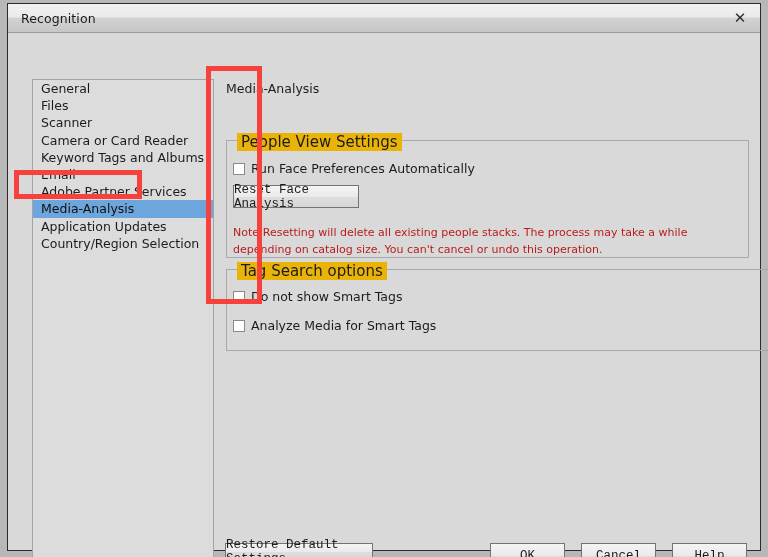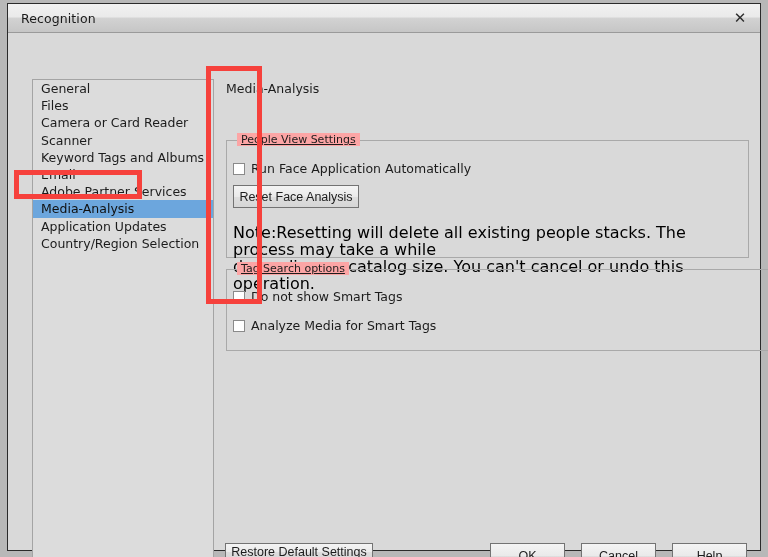--- a/index.html
+++ b/index.html
@@ -106,25 +106,24 @@
     position: absolute;
     border: 1px solid #a9a9a9;
     box-sizing: border-box;
     background: transparent;
   }
   .groupbox-legend {
     position: absolute;
     top: -8px;
     left: 10px;
     padding: 0 4px;
-    background: #fca5a5;
-    font-size: 11px;
+    background: #eab308;
+    font-size: 15px;
     color: #1c1c1c;
     white-space: nowrap;
-    text-decoration: underline;
   }
 
   #group-people {
     left: 218px;
     top: 73px;
     width: 523px;
     height: 118px;
   }
   #group-tags {
     left: 218px;
@@ -159,38 +158,37 @@
     position: absolute;
     background: linear-gradient(to bottom, #f4f4f4 0%, #eaeaea 50%, #dedede 51%, #d6d6d6 100%);
     border: 1px solid #737373;
     box-sizing: border-box;
     font-size: 12.5px;
     color: #1c1c1c;
     display: flex;
     align-items: center;
     justify-content: center;
     cursor: pointer;
-    font-family: Liberation Sans, sans-serif;
-    text-align: right;
+    font-family: Liberation Mono, monospace;
   }
 
   #btn-reset-face {
     left: 225px;
     top: 118px;
     width: 126px;
     height: 23px;
   }
 
   .note {
     position: absolute;
     left: 225px;
     top: 157px;
     width: 500px;
-    font-size: 16px;
-    color: #000000;
+    font-size: 11px;
+    color: #b91c1c;
     line-height: 17px;
   }
 
   
   #btn-restore { left: 217px; top: 476px; width: 148px; height: 18px; }
   #btn-ok      { left: 482px; top: 476px; width: 75px;  height: 25px; }
   #btn-cancel  { left: 573px; top: 476px; width: 75px;  height: 25px; }
   #btn-help    { left: 664px; top: 476px; width: 75px;  height: 25px; }
 
   
@@ -212,39 +210,39 @@
   <div class="titlebar">
     <div class="titlebar-title">Recognition</div>
     <div class="titlebar-close">✕</div>
   </div>
 
   <div class="window-body">
 
     <div class="sidebar">
       <div class="sidebar-item">General</div>
       <div class="sidebar-item">Files</div>
+      <div class="sidebar-item">Scanner</div>
       <div class="sidebar-item">Camera or Card Reader</div>
-      <div class="sidebar-item">Scanner</div>
       <div class="sidebar-item">Keyword Tags and Albums</div>
       <div class="sidebar-item">Email</div>
       <div class="sidebar-item">Adobe Partner Services</div>
       <div class="sidebar-item selected">Media-Analysis</div>
       <div class="sidebar-item">Application Updates</div>
       <div class="sidebar-item">Country/Region Selection</div>
     </div>
 
     <div class="panel-heading">Media-Analysis</div>
 
     <div class="groupbox" id="group-people">
       <div class="groupbox-legend">People View Settings</div>
     </div>
 
     <div class="check-row" style="left:225px; top:94px;">
       <span class="checkbox"></span>
-      <span>Run Face Application Automatically</span>
+      <span>Run Face Preferences Automatically</span>
     </div>
 
     <div class="btn" id="btn-reset-face">Reset Face Analysis</div>
 
     <div class="note">
       <div>Note:Resetting will delete all existing people stacks. The process may take a while</div>
       <div>depending on catalog size. You can't cancel or undo this operation.</div>
     </div>
 
     <div class="groupbox" id="group-tags">

